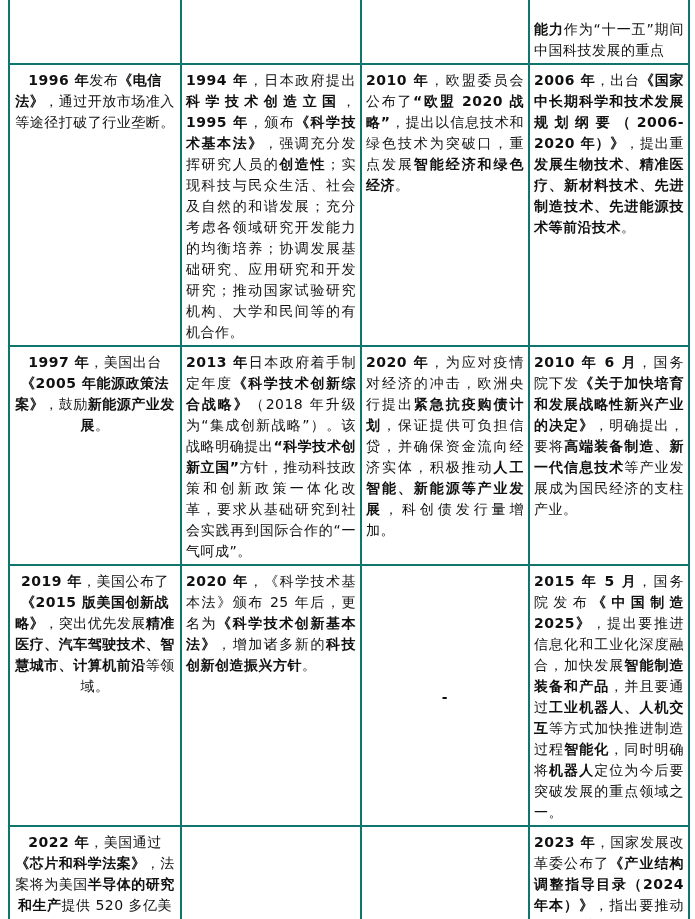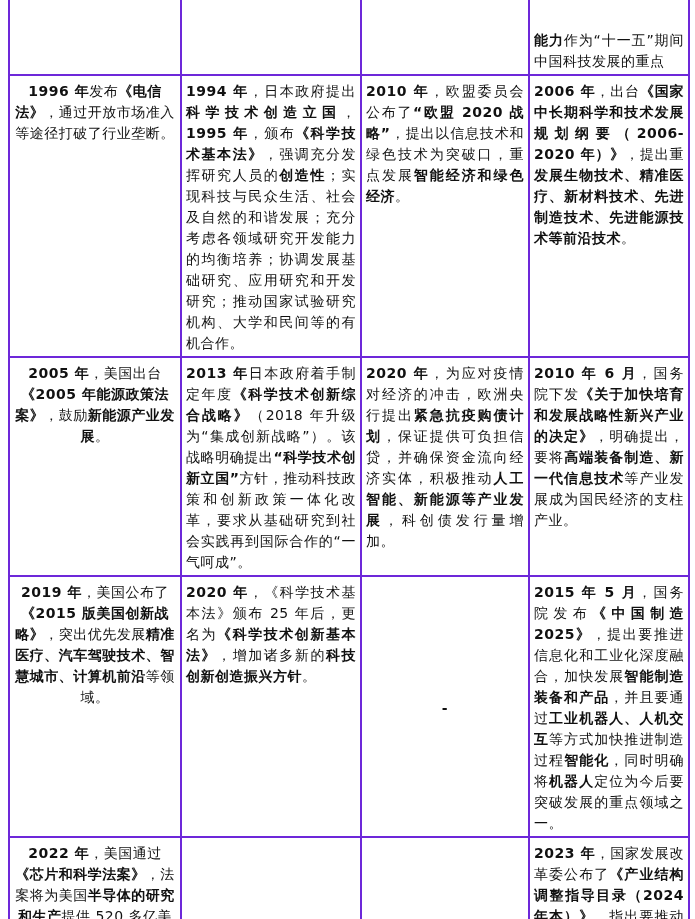--- a/index.html
+++ b/index.html
@@ -5,35 +5,35 @@
   html,body{margin:0;padding:0;}
   body{
     width:695px;height:919px;background:#ffffff;position:relative;
     font-family:"DejaVu Sans",sans-serif;color:#111111;
   }
   table.doc-table{
     position:absolute;left:8px;top:0;
     border-collapse:collapse;table-layout:fixed;width:680px;
   }
   td.cell{
-    border:2px solid #6d28d9;
+    border:2px solid #0f766e;
     vertical-align:top;
     padding:5px 4px 2px 4px;
     font-size:14px;
     line-height:21px;
     letter-spacing:0.5px;
     color:#111111;
     box-sizing:border-box;
     overflow:hidden;
   }
   tr.row0 td.cell{border-top:none;}
   td.cell.center{text-align:center;}
   td.cell.justify{text-align:justify;text-justify:inter-ideograph;}
   td.cell.dash{text-align:center;vertical-align:middle;font-weight:700;}
-  td.cell.toppad{padding-top:30px;}
+  td.cell.toppad{padding-top:19px;}
   span.b{font-weight:700;}
 </style>
 </head>
 <body>
 
 <table class="doc-table">
   <colgroup>
       <col style="width: 172px;">
       <col style="width: 180px;">
       <col style="width: 168px;">
@@ -46,21 +46,21 @@
         <td class="cell justify"></td>
         <td class="cell justify toppad"><span class="b">能力</span><span class="">作为“十一五”期间中国科技发展的重点</span></td>
       </tr>
       <tr style="height: 237px;">
         <td class="cell center"><span class="b">1996 年</span><span class="">发布</span><span class="b">《电信法》</span><span class="">，通过开放市场准入等途径打破了行业垄断。</span></td>
         <td class="cell justify"><span class="b">1994 年</span><span class="">，日本政府提出</span><span class="b">科学技术创造立国</span><span class="">，</span><span class="b">1995 年</span><span class="">，颁布</span><span class="b">《科学技术基本法》</span><span class="">，强调充分发挥研究人员的</span><span class="b">创造性</span><span class="">；实现科技与民众生活、社会及自然的和谐发展；充分考虑各领域研究开发能力的均衡培养；协调发展基础研究、应用研究和开发研究；推动国家试验研究机构、大学和民间等的有机合作。</span></td>
         <td class="cell justify"><span class="b">2010 年</span><span class="">，欧盟委员会公布了</span><span class="b">“欧盟 2020 战略”</span><span class="">，提出以信息技术和绿色技术为突破口，重点发展</span><span class="b">智能经济和绿色经济</span><span class="">。</span></td>
         <td class="cell justify"><span class="b">2006 年</span><span class="">，出台</span><span class="b">《国家中长期科学和技术发展规划纲要（2006-2020 年）》</span><span class="">，提出重</span><span class="b">发展生物技术、精准医疗、新材料技术、先进制造技术、先进能源技术等前沿技术</span><span class="">。</span></td>
       </tr>
       <tr style="height: 193px;">
-        <td class="cell center"><span class="b">2005 年</span><span class="">，美国出台</span><span class="b">《2005 年能源政策法案》</span><span class="">，鼓励</span><span class="b">新能源产业发展</span><span class="">。</span></td>
+        <td class="cell center"><span class="b">1997 年</span><span class="">，美国出台</span><span class="b">《2005 年能源政策法案》</span><span class="">，鼓励</span><span class="b">新能源产业发展</span><span class="">。</span></td>
         <td class="cell justify"><span class="b">2013 年</span><span class="">日本政府着手制定年度</span><span class="b">《科学技术创新综合战略》</span><span class="">（2018 年升级为“集成创新战略”）。该战略明确提出</span><span class="b">“科学技术创新立国”</span><span class="">方针，推动科技政策和创新政策一体化改革，要求从基础研究到社会实践再到国际合作的“一气呵成”。</span></td>
         <td class="cell justify"><span class="b">2020 年</span><span class="">，为应对疫情对经济的冲击，欧洲央行提出</span><span class="b">紧急抗疫购债计划</span><span class="">，保证提供可负担信贷，并确保资金流向经济实体，积极推动</span><span class="b">人工智能、新能源等产业发展</span><span class="">，科创债发行量增加。</span></td>
         <td class="cell justify"><span class="b">2010 年 6 月</span><span class="">，国务院下发</span><span class="b">《关于加快培育和发展战略性新兴产业的决定》</span><span class="">，明确提出，要将</span><span class="b">高端装备制造、新一代信息技术</span><span class="">等产业发展成为国民经济的支柱产业。</span></td>
       </tr>
       <tr style="height: 204px;">
         <td class="cell center"><span class="b">2019 年</span><span class="">，美国公布了</span><span class="b">《2015 版美国创新战略》</span><span class="">，突出优先发展</span><span class="b">精准医疗、汽车驾驶技术、智慧城市、计算机前沿</span><span class="">等领域。</span></td>
         <td class="cell justify"><span class="b">2020 年</span><span class="">，《科学技术基本法》颁布 25 年后，更名为</span><span class="b">《科学技术创新基本法》</span><span class="">，增加诸多新的</span><span class="b">科技创新创造振兴方针</span><span class="">。</span></td>
         <td class="cell dash"><span class="b">-</span></td>
         <td class="cell justify"><span class="b">2015 年 5 月</span><span class="">，国务院发布</span><span class="b">《中国制造 2025》</span><span class="">，提出要推进信息化和工业化深度融合，加快发展</span><span class="b">智能制造装备和产品</span><span class="">，并且要通过</span><span class="b">工业机器人、人机交互</span><span class="">等方式加快推进制造过程</span><span class="b">智能化</span><span class="">，同时明确将</span><span class="b">机器人</span><span class="">定位为今后要突破发展的重点领域之一。</span></td>
       </tr>

